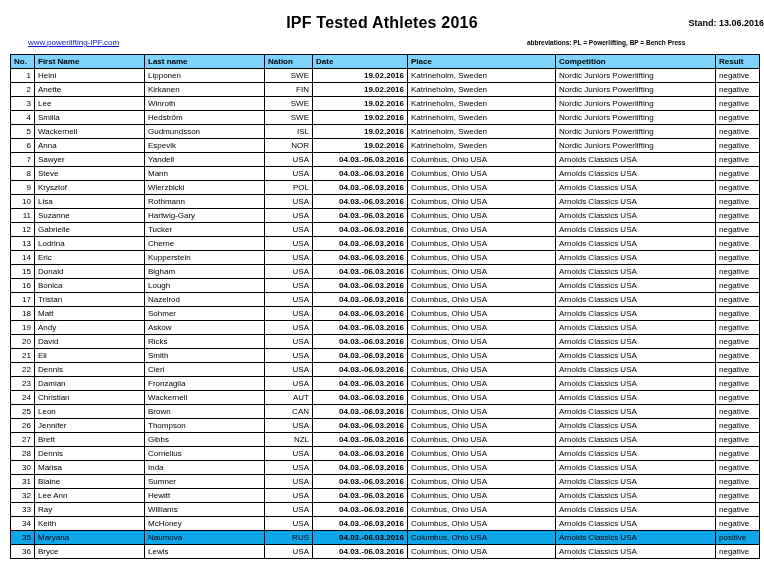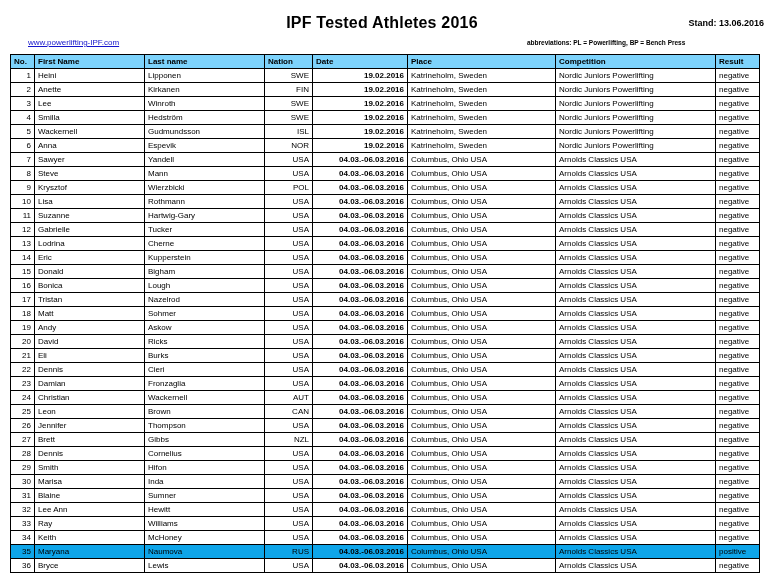--- a/index.html
+++ b/index.html
@@ -323,21 +323,21 @@
           <td class="c-last">Ricks</td>
           <td class="c-nation">USA</td>
           <td class="c-date">04.03.-06.03.2016</td>
           <td class="c-place">Columbus, Ohio USA</td>
           <td class="c-comp">Arnolds Classics USA</td>
           <td class="c-result res-negative">negative</td>
         </tr>
         <tr>
           <td class="c-no">21</td>
           <td class="c-first">Eli</td>
-          <td class="c-last">Burks</td>
+          <td class="c-last">Smith</td>
           <td class="c-nation">USA</td>
           <td class="c-date">04.03.-06.03.2016</td>
           <td class="c-place">Columbus, Ohio USA</td>
           <td class="c-comp">Arnolds Classics USA</td>
           <td class="c-result res-negative">negative</td>
         </tr>
         <tr>
           <td class="c-no">22</td>
           <td class="c-first">Dennis</td>
           <td class="c-last">Cieri</td>
@@ -394,30 +394,20 @@
           <td class="c-nation">NZL</td>
           <td class="c-date">04.03.-06.03.2016</td>
           <td class="c-place">Columbus, Ohio USA</td>
           <td class="c-comp">Arnolds Classics USA</td>
           <td class="c-result res-negative">negative</td>
         </tr>
         <tr>
           <td class="c-no">28</td>
           <td class="c-first">Dennis</td>
           <td class="c-last">Cornelius</td>
-          <td class="c-nation">USA</td>
-          <td class="c-date">04.03.-06.03.2016</td>
-          <td class="c-place">Columbus, Ohio USA</td>
-          <td class="c-comp">Arnolds Classics USA</td>
-          <td class="c-result res-negative">negative</td>
-        </tr>
-        <tr>
-          <td class="c-no">29</td>
-          <td class="c-first">Smith</td>
-          <td class="c-last">Hifon</td>
           <td class="c-nation">USA</td>
           <td class="c-date">04.03.-06.03.2016</td>
           <td class="c-place">Columbus, Ohio USA</td>
           <td class="c-comp">Arnolds Classics USA</td>
           <td class="c-result res-negative">negative</td>
         </tr>
         <tr>
           <td class="c-no">30</td>
           <td class="c-first">Marisa</td>
           <td class="c-last">Inda</td>

